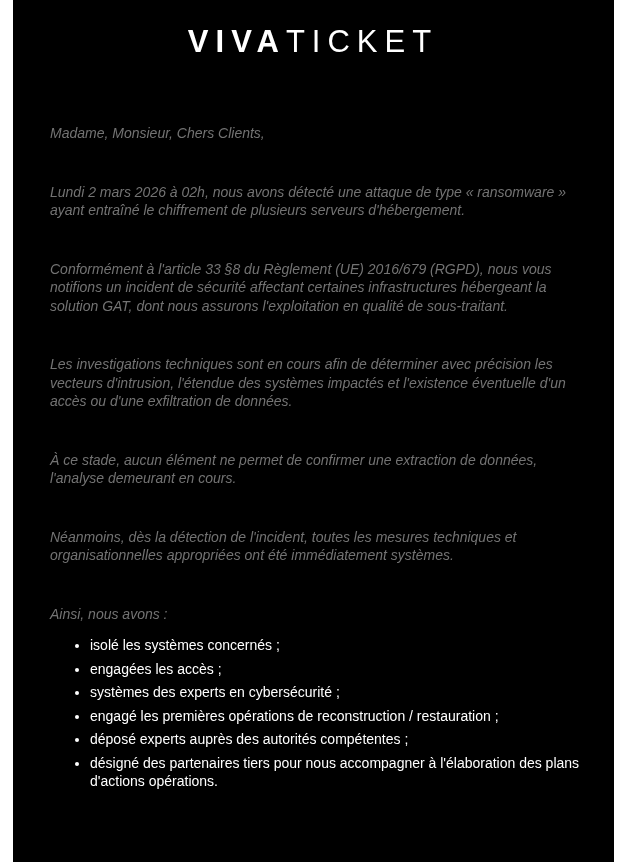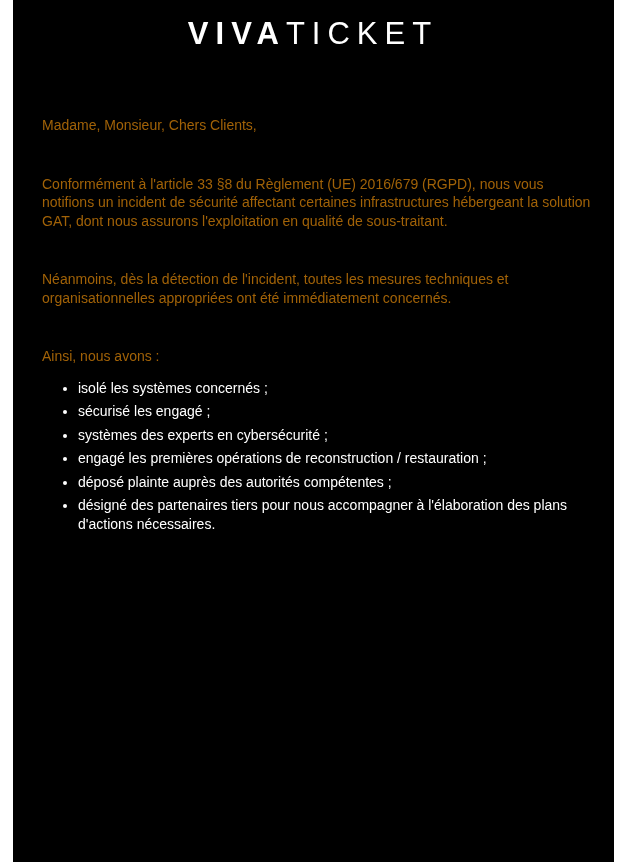--- a/index.html
+++ b/index.html
@@ -13,73 +13,77 @@
     }
     .email-body {
       position: absolute;
       left: 13px;
       top: 0;
       width: 601px;
       height: 862px;
       background: #000000;
       color: #ffffff;
       box-sizing: border-box;
-      padding: 16px 22px 0 21px;
+      padding: 24px 22px 0 21px;
       overflow: hidden;
     }
     .logo {
       text-align: center;
       margin: 0 0 64px 0;
       font-size: 31px;
       line-height: 36px;
       letter-spacing: 7px;
       white-space: nowrap;
       color: #ffffff;
     }
     .logo .logo-bold { font-weight: 700; }
     .logo .logo-light { font-weight: 400; }
     .email-body p {
       font-size: 14px;
       line-height: 18.5px;
-      margin: 0 0 40px 8px;
-      color: #a16207;
+      margin: 0 0 40px 16px;
+      color: #737373;
+      font-style: italic;
     }
     .email-body p.lead { margin-bottom: 13px; }
     .email-body ul {
       margin: 0 0 40px 0;
       padding: 0 0 0 44px;
       font-size: 14px;
       line-height: 18.5px;
       color: #ffffff;
     }
-    .email-body li { margin: 0 0 5px 0; }
+    .email-body li { margin: 0 0 5px 12px; }
   </style>
 </head>
 <body>
 
 <div class="email-body">
 
   <div class="logo">
     <span class="logo-bold">VIVA</span><span class="logo-light">TICKET</span>
   </div>
 
   <p>Madame, Monsieur, Chers Clients,</p>
 
+  <p>Lundi 2 mars 2026 à 02h, nous avons détecté une attaque de type « ransomware » ayant entraîné le chiffrement de plusieurs serveurs d'hébergement.</p>
 
   <p>Conformément à l'article 33 §8 du Règlement (UE) 2016/679 (RGPD), nous vous notifions un incident de sécurité affectant certaines infrastructures hébergeant la solution GAT, dont nous assurons l'exploitation en qualité de sous-traitant.</p>
 
+  <p>Les investigations techniques sont en cours afin de déterminer avec précision les vecteurs d'intrusion, l'étendue des systèmes impactés et l'existence éventuelle d'un accès ou d'une exfiltration de données.</p>
 
+  <p>À ce stade, aucun élément ne permet de confirmer une extraction de données, l'analyse demeurant en cours.</p>
 
-  <p>Néanmoins, dès la détection de l'incident, toutes les mesures techniques et organisationnelles appropriées ont été immédiatement concernés.</p>
+  <p>Néanmoins, dès la détection de l'incident, toutes les mesures techniques et organisationnelles appropriées ont été immédiatement systèmes.</p>
 
   <p class="lead">Ainsi, nous avons :</p>
 
   <ul>
     <li>isolé les systèmes concernés ;</li>
-    <li>sécurisé les engagé ;</li>
+    <li>engagées les accès ;</li>
     <li>systèmes des experts en cybersécurité ;</li>
     <li>engagé les premières opérations de reconstruction / restauration ;</li>
-    <li>déposé plainte auprès des autorités compétentes ;</li>
-    <li>désigné des partenaires tiers pour nous accompagner à l'élaboration des plans d'actions nécessaires.</li>
+    <li>déposé experts auprès des autorités compétentes ;</li>
+    <li>désigné des partenaires tiers pour nous accompagner à l'élaboration des plans d'actions opérations.</li>
   </ul>
 
 
 </div>
 
 </body></html>

